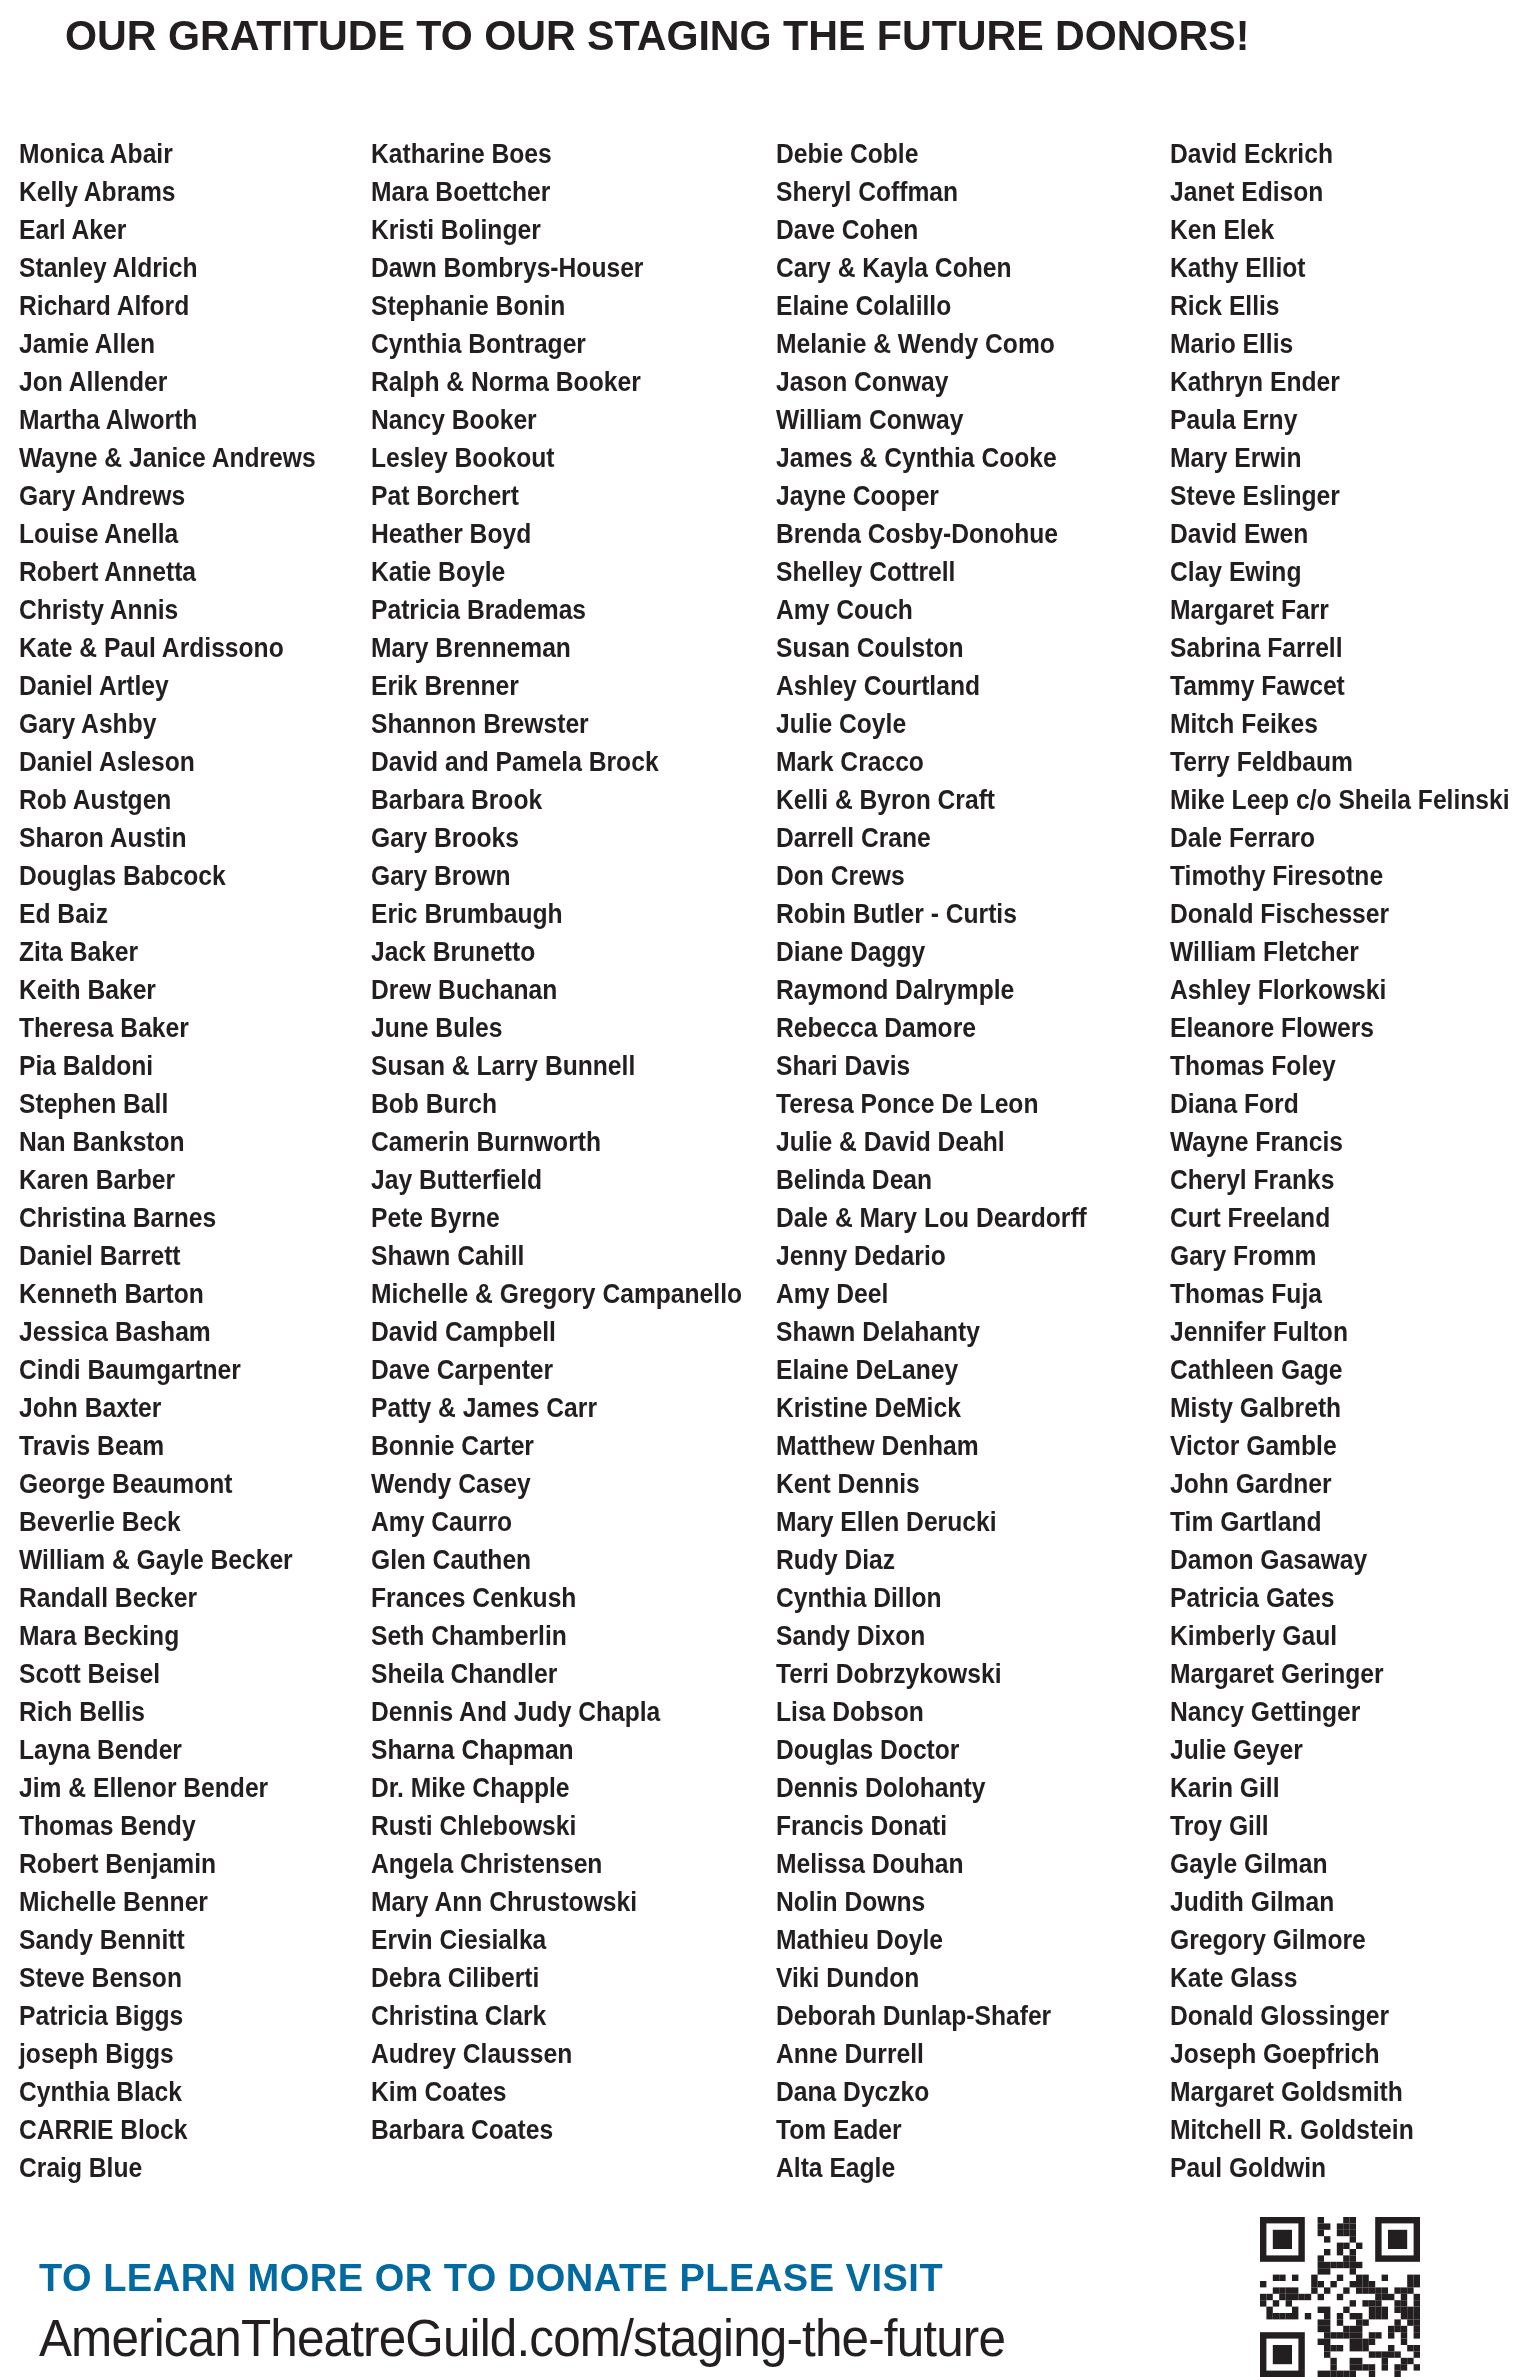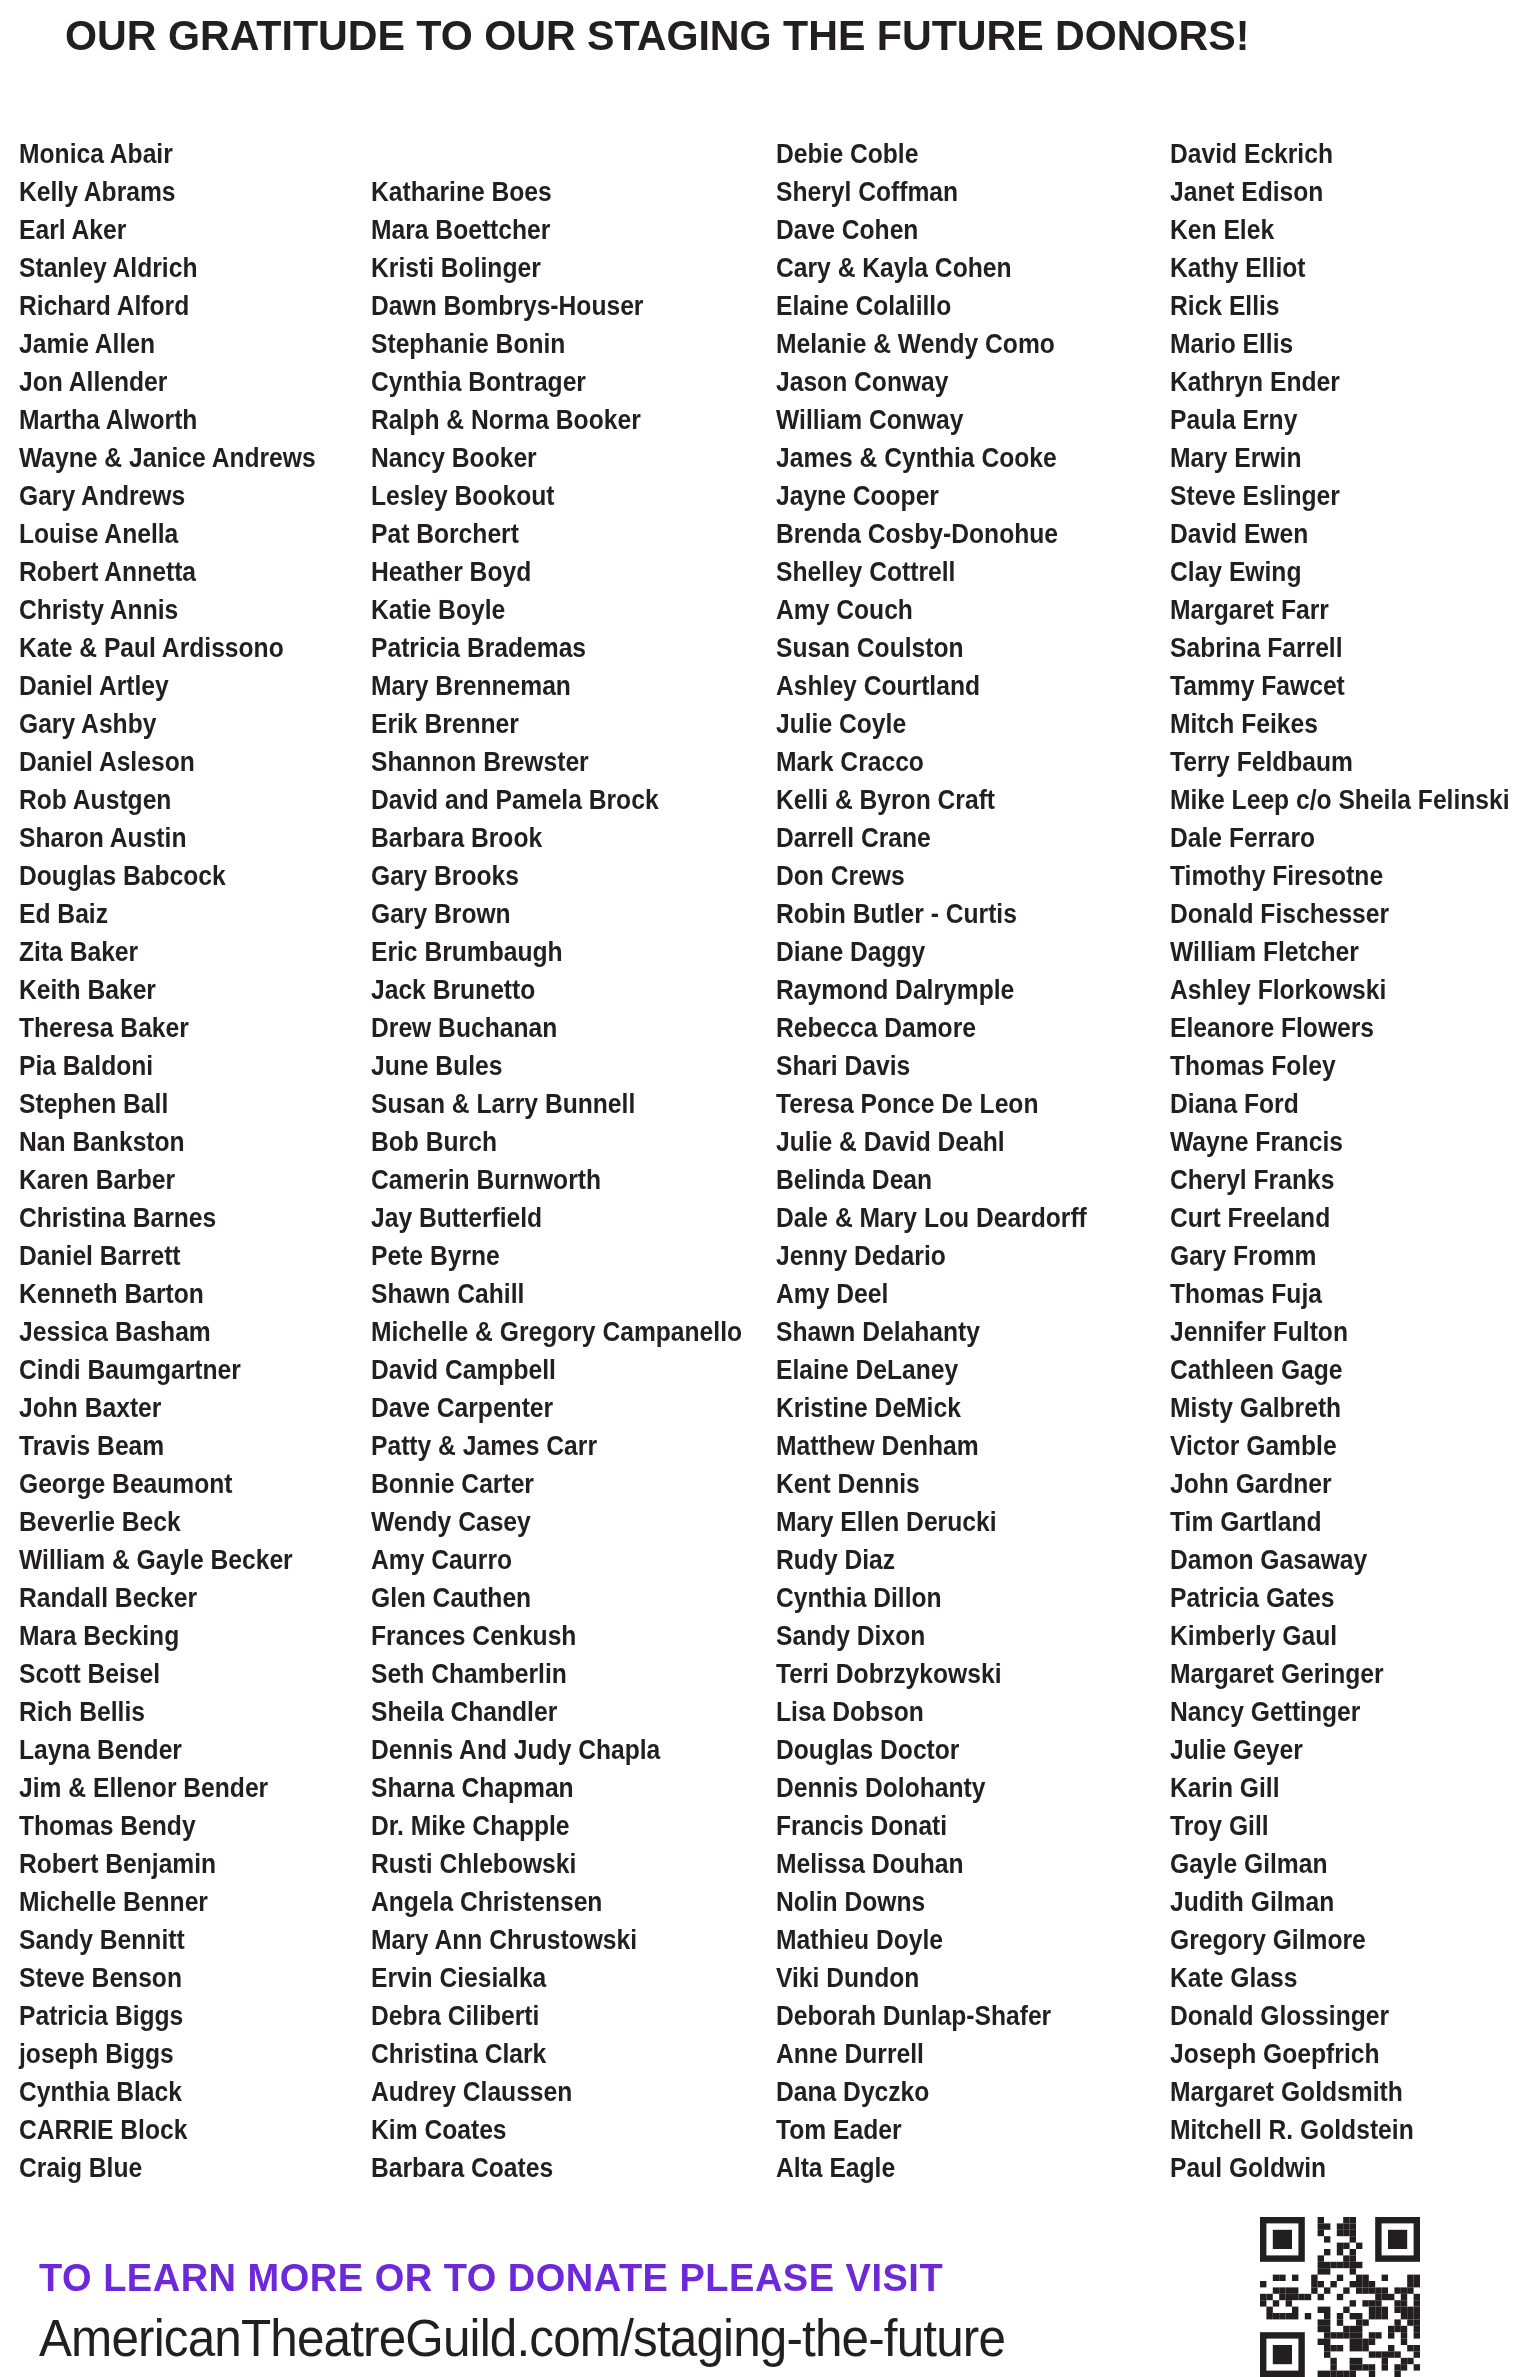--- a/index.html
+++ b/index.html
@@ -19,42 +19,42 @@
     letter-spacing:0px;
     white-space:nowrap;
     transform:scaleX(0.98);
     transform-origin:0 0;
     color:#231f20;
   }
   .columns {
     position:absolute;
     top:135px; left:18.6px; right:0;
     display:flex;
-    align-items:flex-end;
+    align-items:flex-start;
   }
   .col { transform:scaleX(0.88); transform-origin:0 0; }
   .col-1 { width:352px; }
   .col-2 { width:405px; }
   .col-3 { width:394px; }
   .col-4 { width:368px; }
   .donor {
     font-size:28px;
     font-weight:700;
     line-height:38px;
     white-space:nowrap;
     color:#231f20;
   }
   .footer-cta {
     position:absolute;
     left:39px; top:2257px;
     font-size:38px;
     font-weight:700;
     letter-spacing:0.5px;
     white-space:nowrap;
-    color:#6d28d9;
+    color:#0369a1;
   }
   .footer-url {
     position:absolute;
     left:39px; top:2309px;
     font-size:51px;
     font-weight:400;
     letter-spacing:-0.9px;
     white-space:nowrap;
     transform:scaleX(0.97);
     transform-origin:0 0;

